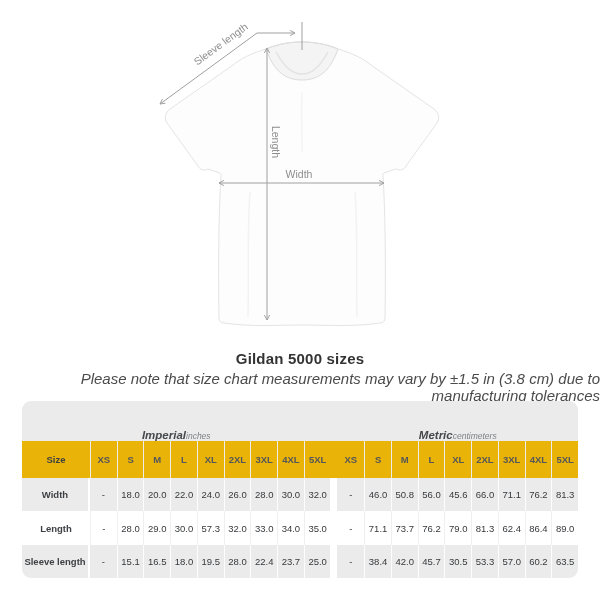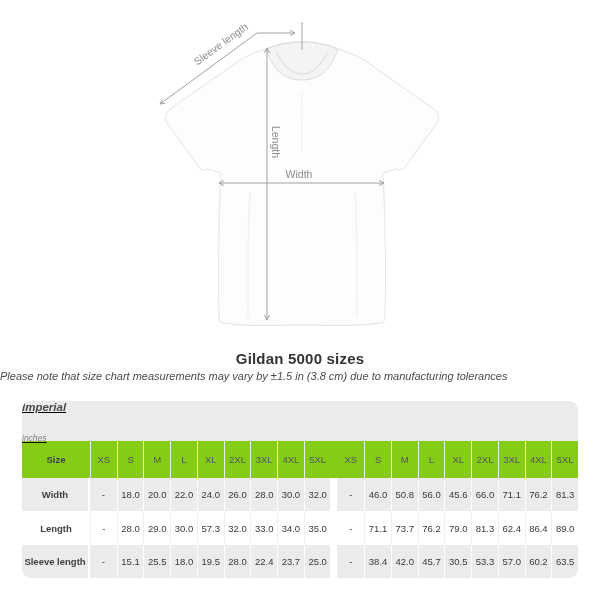--- a/index.html
+++ b/index.html
@@ -8,46 +8,46 @@
     font-family:"Liberation Sans", sans-serif;overflow:hidden;
   }
   
   .figure{position:absolute;left:0;top:0;width:600px;height:342px;}
   
   .title{
     position:absolute;top:350px;left:0;right:0;text-align:center;
     font-size:15px;font-weight:700;color:#333;letter-spacing:.2px;
   }
   .subtitle{
-    position:absolute;top:370px;left:0;right:0;text-align:left;
-    font-size:11px;font-style:italic;color:#4b4b4b;
+    position:absolute;top:370px;left:0;right:0;text-align:right;
+    font-size:15px;font-style:italic;color:#4b4b4b;
   }
   
   .panel{
     position:absolute;left:22px;top:401px;width:556px;height:177px;
     border-radius:9px;overflow:hidden;background:#fff;
   }
   .row{
     display:grid;
     grid-template-columns:68px repeat(9,1fr) 7px repeat(9,1fr);
   }
   .row-units{height:40px;background:#ebebeb;}
-  .unit-cell{display:flex;flex-direction:column;align-items:flex-start;justify-content:center;text-decoration:underline;}
+  .unit-cell{display:flex;flex-direction:row;align-items:flex-end;justify-content:center;}
   .unit-a{grid-column:1/11;}
   .unit-b{grid-column:12/21;}
   .unit-label{font-size:11.5px;font-style:italic;font-weight:700;color:#46494c;}
   .unit-sub{font-size:8.5px;font-style:italic;color:#7f8285;margin-top:20px;}
-  .row-sizes{height:37px;background:#84cc16;}
+  .row-sizes{height:37px;background:#eab308;}
   .row-data{height:33px;}
   .c{
     display:flex;align-items:center;justify-content:center;height:100%;
     font-size:9.5px;color:#36393c;
   }
   .sp{background:transparent;}
-  .hdr{font-weight:400;color:#53565a;}
+  .hdr{font-weight:700;color:#53565a;}
   .lbl{font-weight:600;color:#3e4144;}
   
   .row-sizes .c{border-left:1px solid #ececec;}
   .row-sizes .lbl{border-left:none;}
   .row-sizes .gs{border-left:none;}
   .rw .c{background:#fff;border-left:1px solid #efefef;}
   .rw .lbl{border-left:none;}
   .rw .gs{border-left:none;}
   
   .rs .c{background:#ebebeb;border-left:1px solid rgba(255,255,255,.9);}
@@ -125,20 +125,24 @@
 <div class="title">Gildan 5000 sizes</div>
 <div class="subtitle">Please note that size chart measurements may vary by ±1.5 in (3.8 cm) due to manufacturing tolerances</div>
 
 <div class="panel">
 
   <div class="row row-units">
     <div class="unit-cell unit-a">
       <div class="unit-label">Imperial</div>
       <div class="unit-sub">inches</div>
     </div>
+    <div class="unit-cell unit-b">
+      <div class="unit-label">Metric</div>
+      <div class="unit-sub">centimeters</div>
+    </div>
   </div>
 
   <div class="row row-sizes">
     <div class="c hdr lbl">Size</div>
     <div class="c hdr">XS</div>
     <div class="c hdr">S</div>
     <div class="c hdr">M</div>
     <div class="c hdr">L</div>
     <div class="c hdr">XL</div>
     <div class="c hdr">2XL</div>
@@ -200,21 +204,21 @@
     <div class="c">81.3</div>
     <div class="c">62.4</div>
     <div class="c">86.4</div>
     <div class="c">89.0</div>
   </div>
 
   <div class="row row-data rs">
     <div class="c lbl">Sleeve length</div>
     <div class="c fi">-</div>
     <div class="c">15.1</div>
-    <div class="c">25.5</div>
+    <div class="c">16.5</div>
     <div class="c">18.0</div>
     <div class="c">19.5</div>
     <div class="c">28.0</div>
     <div class="c">22.4</div>
     <div class="c">23.7</div>
     <div class="c">25.0</div>
     <div class="sp"></div>
     <div class="c gs">-</div>
     <div class="c">38.4</div>
     <div class="c">42.0</div>

